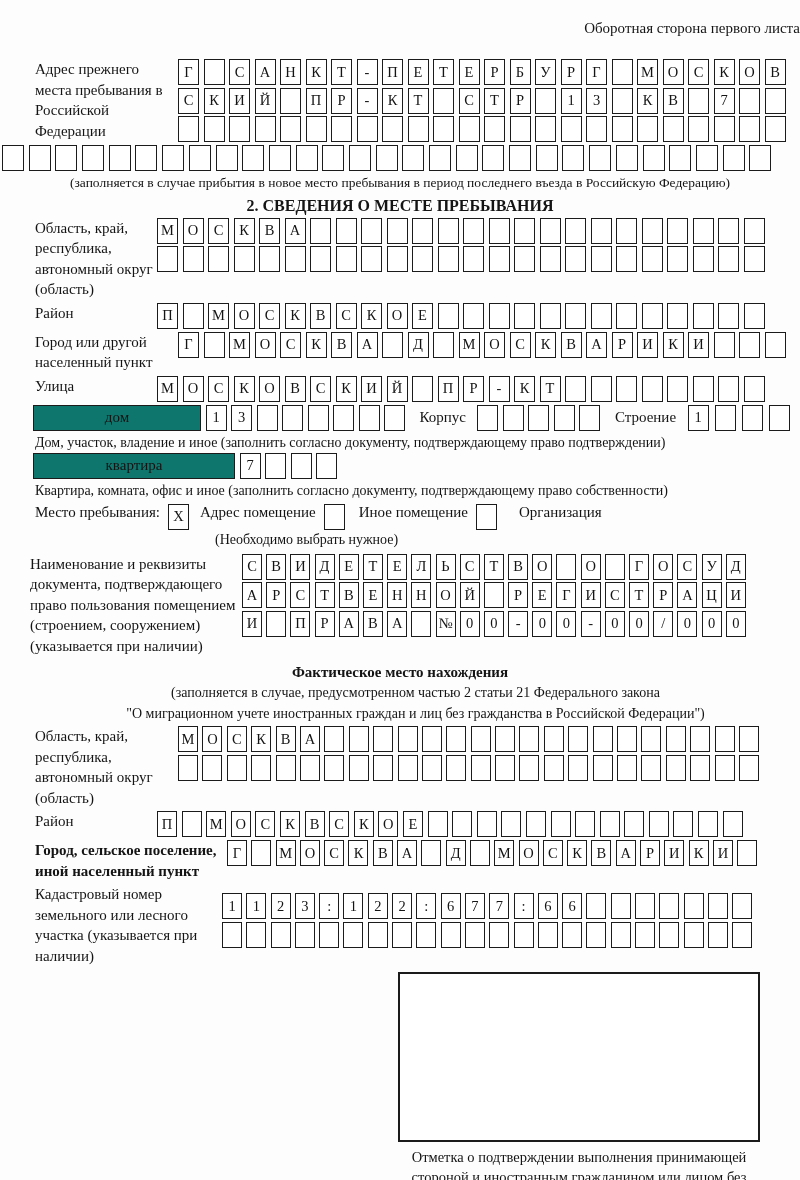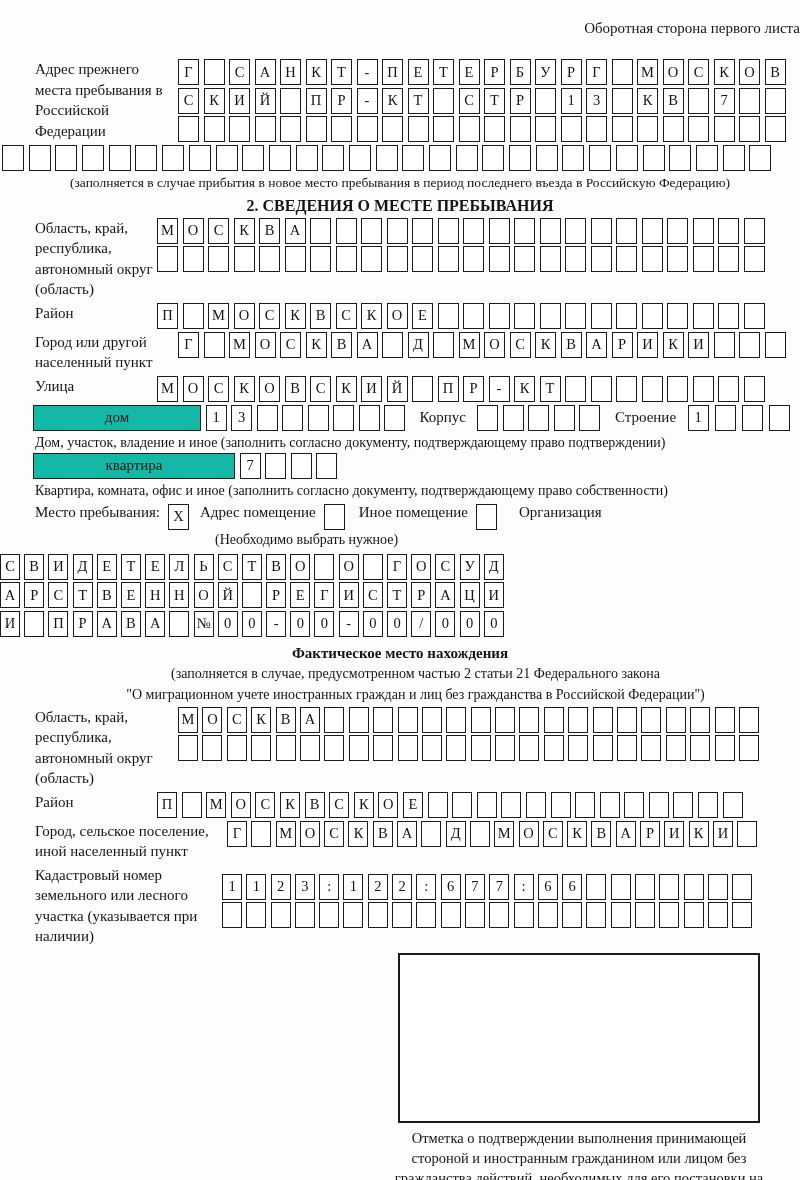--- a/index.html
+++ b/index.html
@@ -21,31 +21,31 @@
   .full .cell{width:22px;}
   .doc{column-gap:4.2px;}
   .doc .cell{width:20px;}
   .c22{column-gap:4.3px;}
   .c22 .cell{width:20px;}
   
   .field{display:flex;align-items:flex-start;margin-top:3px;}
   .flabel{flex:none;font-size:15px;line-height:20.5px;padding-left:35px;box-sizing:content-box;}
   .w120{width:122px;}
   .w143{width:143px;}
-  .w190{width:192px;}
+  .w190{width:192px;font-weight:bold;}
   .w212{width:212px;}
   .w187{width:187px;}
   .cap-center{text-align:center;font-size:13.5px;margin-top:4px;}
   .cap-left{font-size:14px;margin:4px 0 2px 35px;}
   .h2{text-align:center;font-weight:bold;font-size:16px;margin:6px 0 3px 0;}
   .h3{text-align:center;font-weight:bold;font-size:15px;margin:8px 0 2px 0;}
   .note-center{text-align:center;font-size:14px;line-height:19px;margin-top:2px;padding-left:31px;}
   
   .domrow{display:flex;align-items:center;margin:3px 0 0 33px;column-gap:4.5px;}
-  .bigbox{flex:none;box-sizing:border-box;border:1.6px solid #1b1b1b;height:26px;background:#14b8a6;
+  .bigbox{flex:none;box-sizing:border-box;border:1.6px solid #1b1b1b;height:26px;background:#0f766e;
           display:flex;align-items:center;justify-content:center;font-size:15px;}
   .dom-box{width:168px;}
   .kv-box{width:202px;}
   .inline-lab{font-size:15px;margin:0 7px 0 10px;white-space:nowrap;}
   .g6{column-gap:6px;}
   
   .mesto{display:flex;align-items:flex-start;margin:5px 0 0 35px;font-size:15px;white-space:nowrap;}
   .mesto .cell{margin:0 0 0 8px;}
   .opt{margin-left:11px;}
   .opt2{margin-left:14px;}
@@ -376,20 +376,21 @@
     <span class="cell">X</span>
     <span class="opt">Адрес помещение</span>
     <span class="cell opt2"></span>
     <span class="opt2">Иное помещение</span>
     <span class="cell opt3"></span>
     <span class="opt3">Организация</span>
   </div>
   <div class="hint">(Необходимо выбрать нужное)</div>
 
   <div class="field mt6">
+    <div class="flabel w212" style="padding-left:30px;">Наименование и реквизиты документа, подтверждающего право пользования помещением (строением, сооружением) (указывается при наличии)</div>
     <div class="rows">
       <div class="cellrow doc">
           <span class="cell">С</span>
           <span class="cell">В</span>
           <span class="cell">И</span>
           <span class="cell">Д</span>
           <span class="cell">Е</span>
           <span class="cell">Т</span>
           <span class="cell">Е</span>
           <span class="cell">Л</span>

